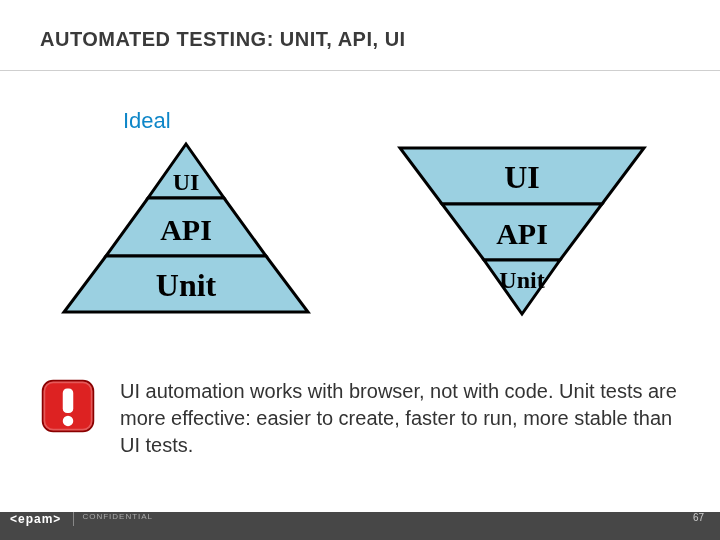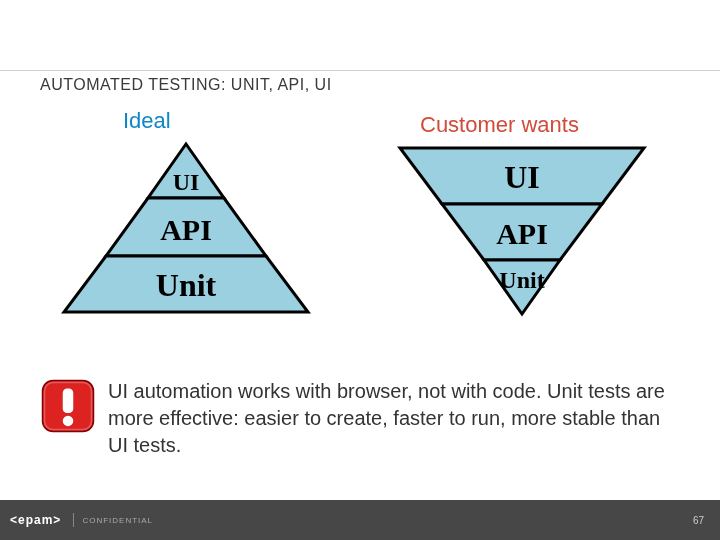--- a/index.html
+++ b/index.html
@@ -10,25 +10,24 @@
     background: #fff;
     overflow: hidden;
   }
   .slide {
     position: relative;
     width: 720px; height: 540px;
   }
   .title {
     position: absolute;
     left: 40px; top: 28px;
-    font-size: 16px;
-    font-weight: 400;
+    font-size: 20px;
+    font-weight: 700;
     letter-spacing: 0.5px;
     color: #3a3a3a;
-    margin-top: 48px;
   }
   .hr {
     position: absolute;
     left: 0; top: 70px;
     width: 720px; height: 1px;
     background: #cfcfcf;
   }
   .label-ideal {
     position: absolute;
     left: 123px; top: 108px;
@@ -56,40 +55,40 @@
     font-weight: 700;
     fill: #000;
     text-anchor: middle;
   }
   .note-row {
     position: absolute;
     left: 40px; top: 378px;
     width: 640px;
     display: flex;
     align-items: flex-start;
-    gap: 12px;
+    gap: 24px;
   }
   .warn-icon {
     width: 56px; height: 56px;
     flex: 0 0 56px;
   }
   .note-text {
     font-size: 20px;
     line-height: 1.35;
     color: #333;
     font-family: "Segoe UI", Arial, sans-serif;
   }
   .footer {
     position: absolute;
     left: 0; bottom: 0;
-    width: 720px; height: 40px;
+    width: 720px; height: 28px;
     background: #474747;
     color: #fff;
     display: flex;
-    align-items: center;
+    align-items: flex-start;
     font-size: 10px;
   }
   .footer-logo {
     display: flex;
     align-items: center;
     padding: 0 10px;
     font-weight: 700;
     font-size: 12px;
     letter-spacing: 1px;
   }
@@ -112,21 +111,20 @@
 </style>
 </head>
 <body>
 
 <div class="slide">
 
   <div class="title">AUTOMATED TESTING: UNIT, API, UI</div>
   <div class="hr"></div>
 
   <div class="label-ideal">Ideal</div>
-  <div class="label-customer">Customer wants</div>
 
   <svg class="pyramid-up" viewBox="0 0 260 180">
 
     <polygon points="130,6 168,60 92,60" fill="#9bd0e1" stroke="#000" stroke-width="3"></polygon>
 
     <polygon points="92,60 168,60 210,118 50,118" fill="#9bd0e1" stroke="#000" stroke-width="3"></polygon>
 
     <polygon points="50,118 210,118 252,174 8,174" fill="#9bd0e1" stroke="#000" stroke-width="3"></polygon>
     <text x="130" y="52" class="pyramid-text" font-size="24">UI</text>
     <text x="130" y="102" class="pyramid-text" font-size="30">API</text>

